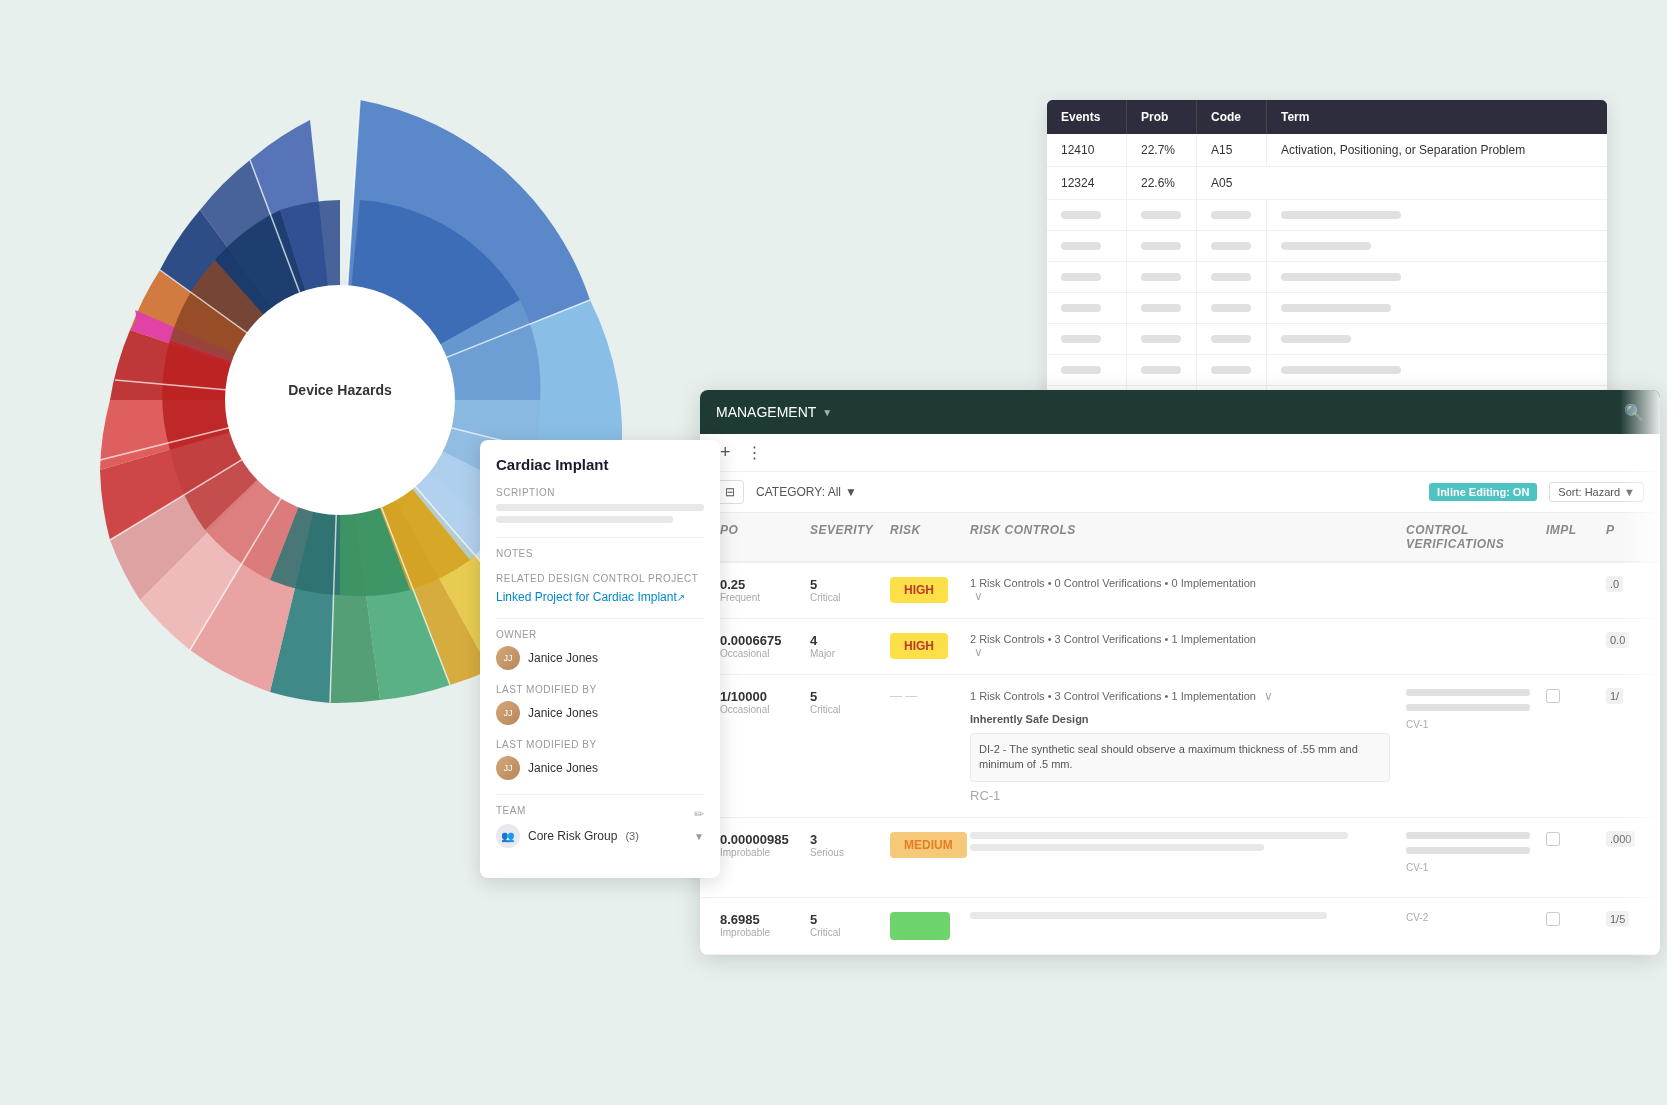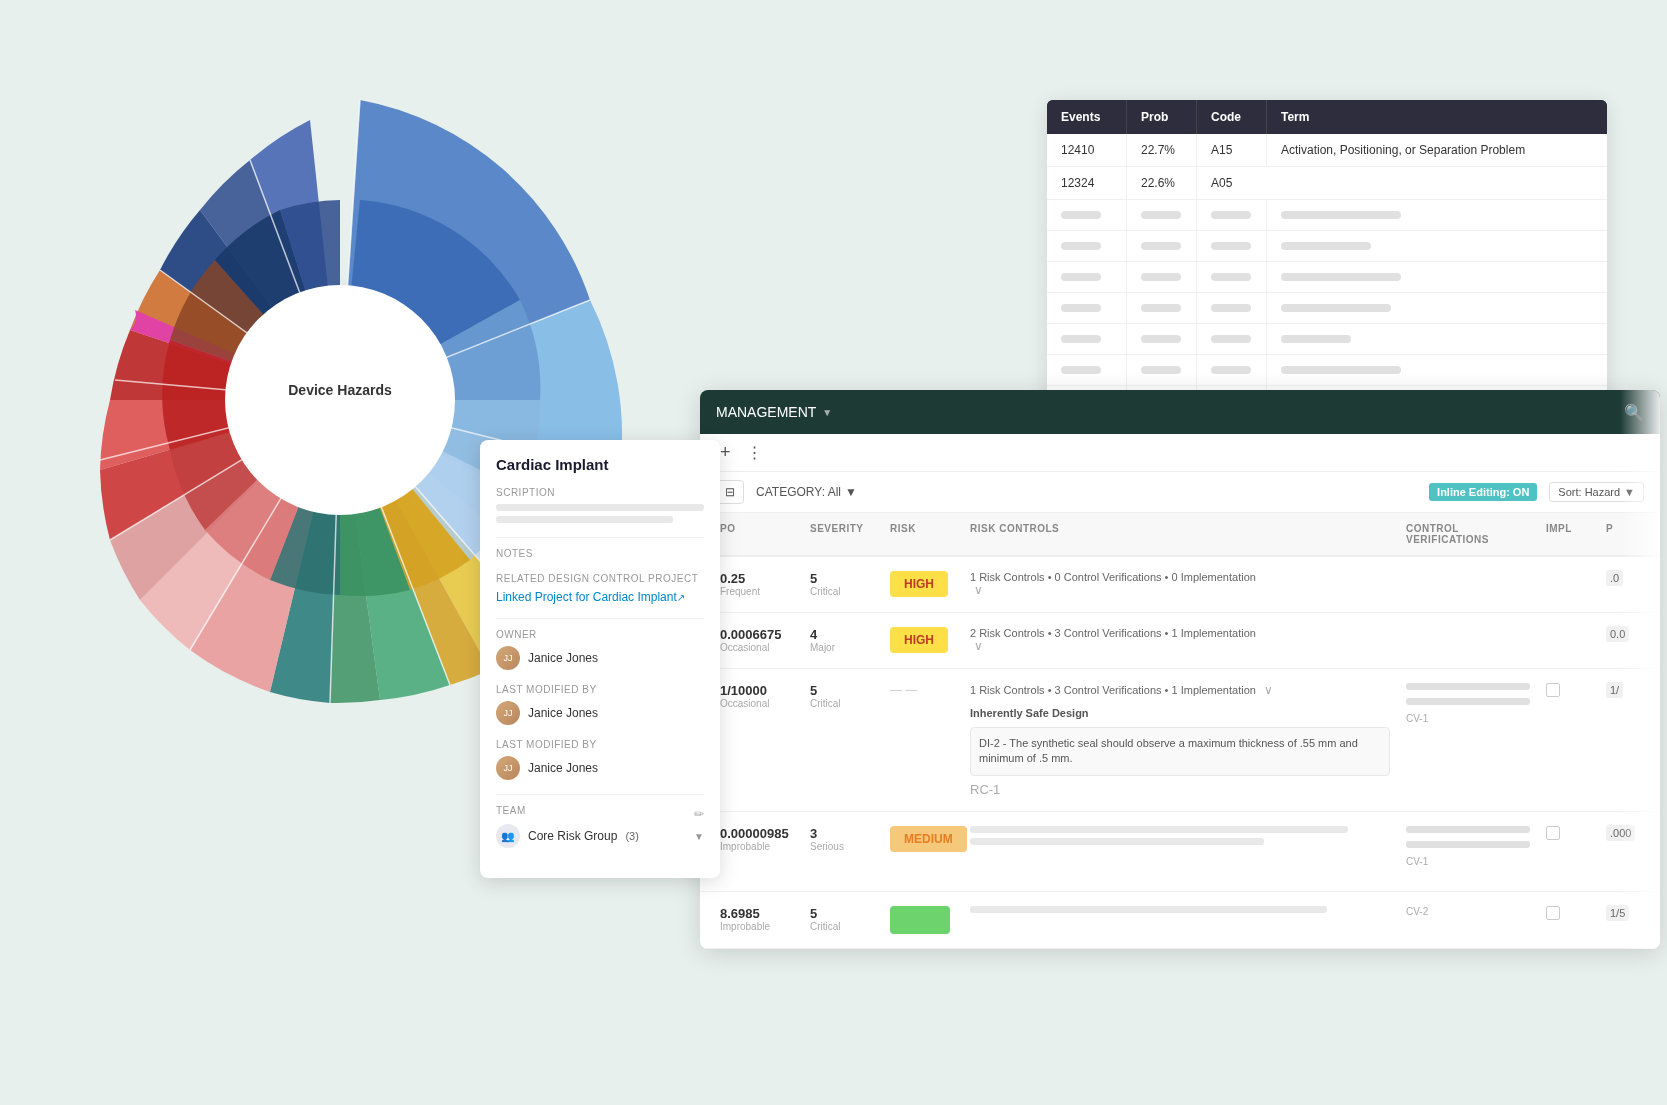--- a/index.html
+++ b/index.html
@@ -265,25 +265,26 @@
 
     
     .risk-table-header {
       display: flex;
       background: #f8f8f8;
       border-bottom: 2px solid #eee;
       padding: 0 12px;
     }
     .rth-col {
       padding: 10px 8px;
-      font-size: 10px;
+      font-size: 12px;
       font-weight: 700;
       color: #888;
       text-transform: uppercase;
       letter-spacing: 0.5px;
+      font-style: italic;
     }
     .col-po { width: 90px; }
     .col-severity { width: 80px; }
     .col-risk { width: 80px; }
     .col-risk-controls { flex: 1; min-width: 180px; }
     .col-control-verif { width: 140px; }
     .col-impl { width: 60px; }
     .col-p { width: 50px; }
 
     

